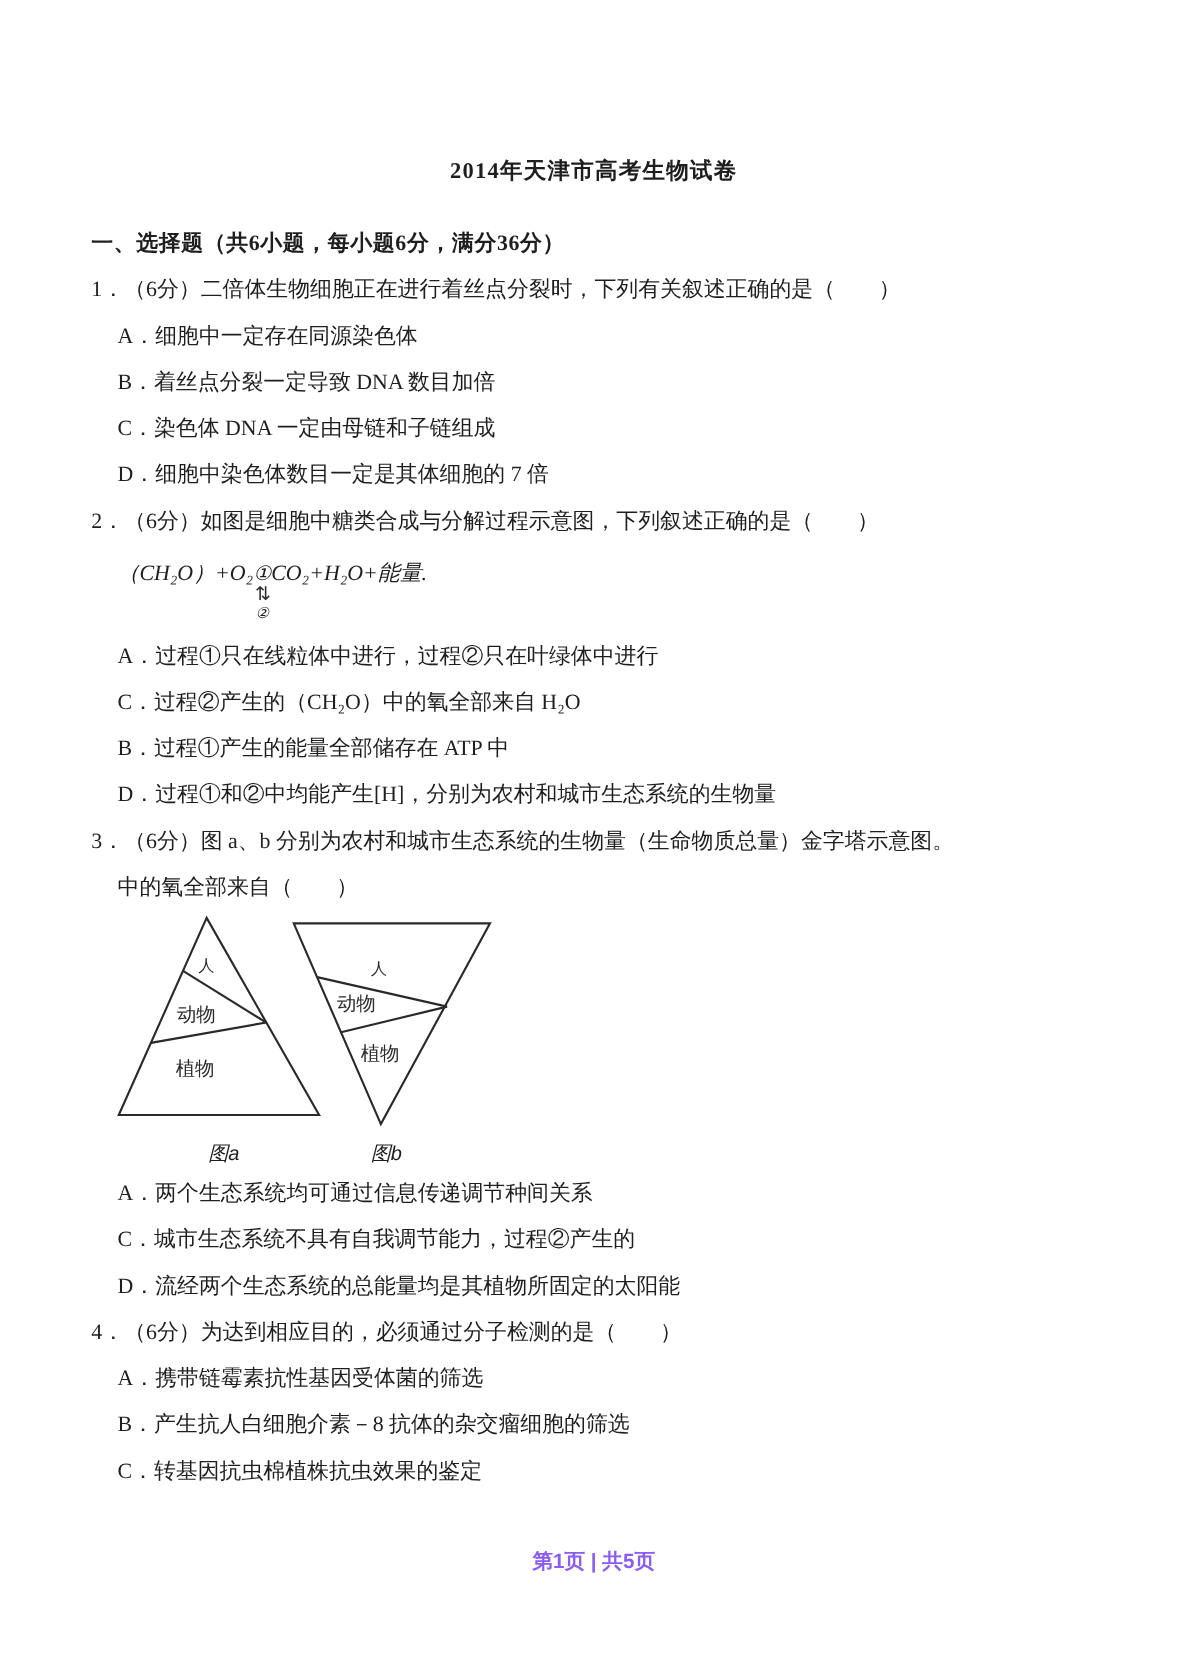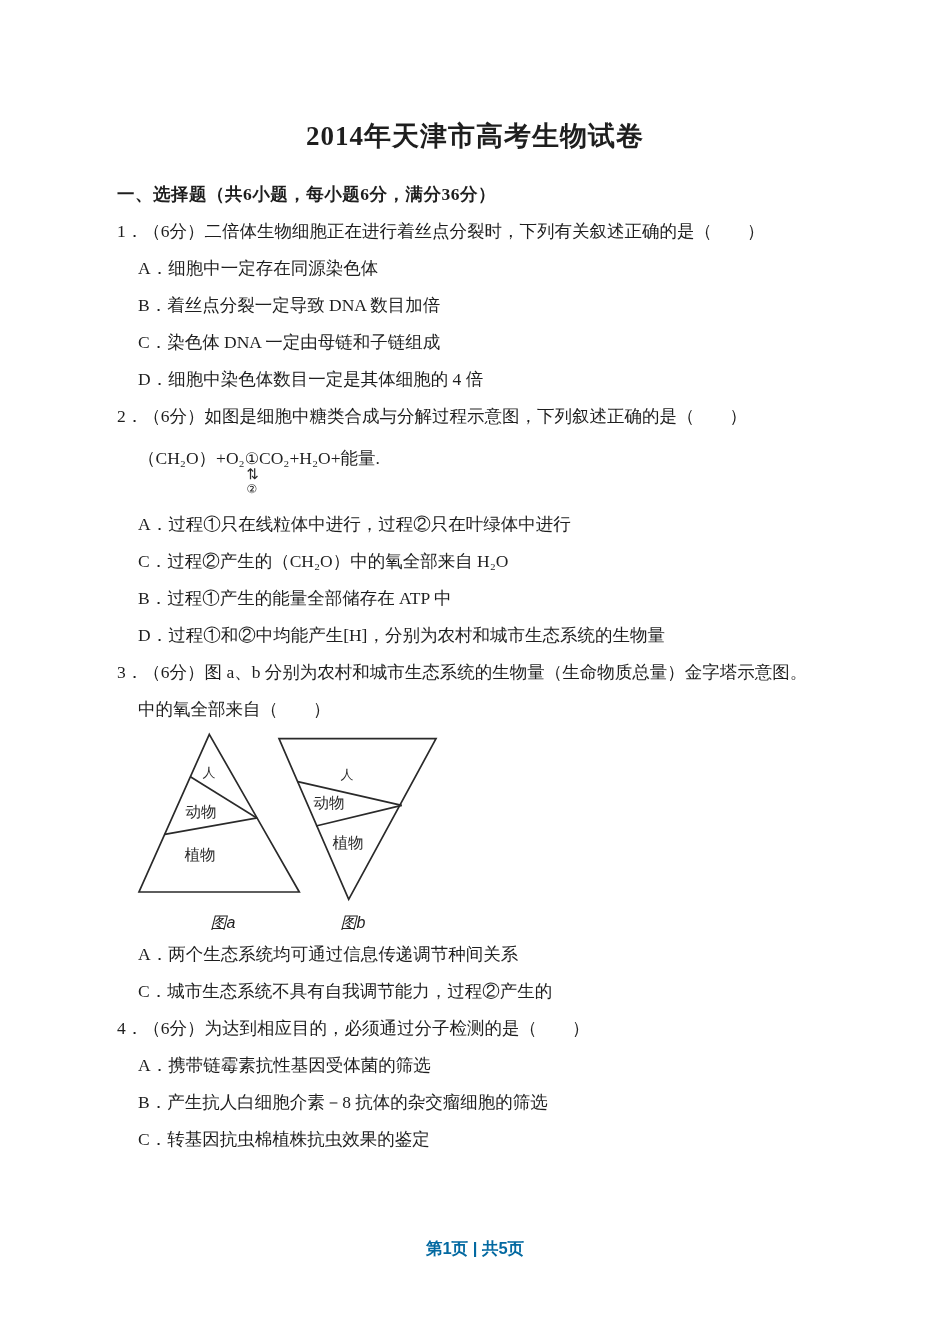--- a/index.html
+++ b/index.html
@@ -10,28 +10,28 @@
     font-family: "Liberation Serif", "DejaVu Serif", serif;
     overflow: hidden;
     position: relative;
   }
   .page { position: relative; width: 950px; height: 1344px; }
 
   .doc-title {
     margin: 0;
     padding-top: 112px;
     text-align: center;
-    font-size: 27px;
+    font-size: 18px;
     font-weight: bold;
     line-height: 48px;
     letter-spacing: 1px;
   }
 
   .content {
-    padding-left: 117px;
+    padding-left: 73px;
     padding-right: 105px;
   }
 
   .ln {
     margin: 0;
     font-size: 17.5px;
     line-height: 37px;
     white-space: nowrap;
   }
   .sec {
@@ -42,20 +42,21 @@
   .option, .stem2 { padding-left: 21px; }
 
   
   .equation {
     height: 71px;
     box-sizing: border-box;
     padding-top: 9px;
     font-size: 17.5px;
     line-height: 28px;
     white-space: nowrap;
+    font-style: italic;
   }
   .eq-proc1 {
     position: relative;
     display: inline-block;
     font-size: 16px;
   }
   .eq-below {
     position: absolute;
     top: 21px;
     left: 50%;
@@ -89,40 +90,40 @@
 
   .page-footer {
     position: absolute;
     top: 1238px;
     left: 0;
     width: 950px;
     text-align: center;
     font-family: "Liberation Sans", "DejaVu Sans", sans-serif;
     font-size: 16.5px;
     font-weight: 600;
-    color: #0369a1;
+    color: #8b5cf6;
   }
 </style>
 </head>
 <body>
 
 <div class="page">
 
   <h1 class="doc-title">2014年天津市高考生物试卷</h1>
 
   <div class="content">
 
     <p class="ln sec">一、选择题（共6小题，每小题6分，满分36分）</p>
 
     <div>
       <p class="ln">1．（6分）二倍体生物细胞正在进行着丝点分裂时，下列有关叙述正确的是（　　）</p>
       <p class="ln option">A．细胞中一定存在同源染色体</p>
       <p class="ln option">B．着丝点分裂一定导致 DNA 数目加倍</p>
       <p class="ln option">C．染色体 DNA 一定由母链和子链组成</p>
-      <p class="ln option">D．细胞中染色体数目一定是其体细胞的 4 倍</p>
+      <p class="ln option">D．细胞中染色体数目一定是其体细胞的 7 倍</p>
     </div>
 
     <div>
       <p class="ln">2．（6分）如图是细胞中糖类合成与分解过程示意图，下列叙述正确的是（　　）</p>
       <div class="equation option">
         <span>（CH₂O）+O₂</span><span class="eq-proc1"><span>①</span><span class="eq-below">
               <span class="eq-arrow">⇄</span>
               <span class="eq-proc2">②</span>
             </span></span><span>CO₂+H₂O+能量.</span>
       </div>
@@ -156,20 +157,21 @@
             <text class="diag-label" x="212" y="51" font-size="13" text-anchor="middle">人</text>
             <text class="diag-label" x="194" y="80" font-size="15.5" text-anchor="middle">动物</text>
             <text class="diag-label" x="213" y="120" font-size="15.5" text-anchor="middle">植物</text>
             <text class="diag-caption" x="218" y="200" font-size="16" text-anchor="middle">图b</text>
           </g>
         </svg>
       </div>
 
       <p class="ln option">A．两个生态系统均可通过信息传递调节种间关系</p>
       <p class="ln option">C．城市生态系统不具有自我调节能力，过程②产生的</p>
+      <p class="ln option">D．流经两个生态系统的总能量均是其植物所固定的太阳能</p>
     </div>
 
     <div>
       <p class="ln">4．（6分）为达到相应目的，必须通过分子检测的是（　　）</p>
       <p class="ln option">A．携带链霉素抗性基因受体菌的筛选</p>
       <p class="ln option">B．产生抗人白细胞介素－8 抗体的杂交瘤细胞的筛选</p>
       <p class="ln option">C．转基因抗虫棉植株抗虫效果的鉴定</p>
     </div>
 
   </div>

